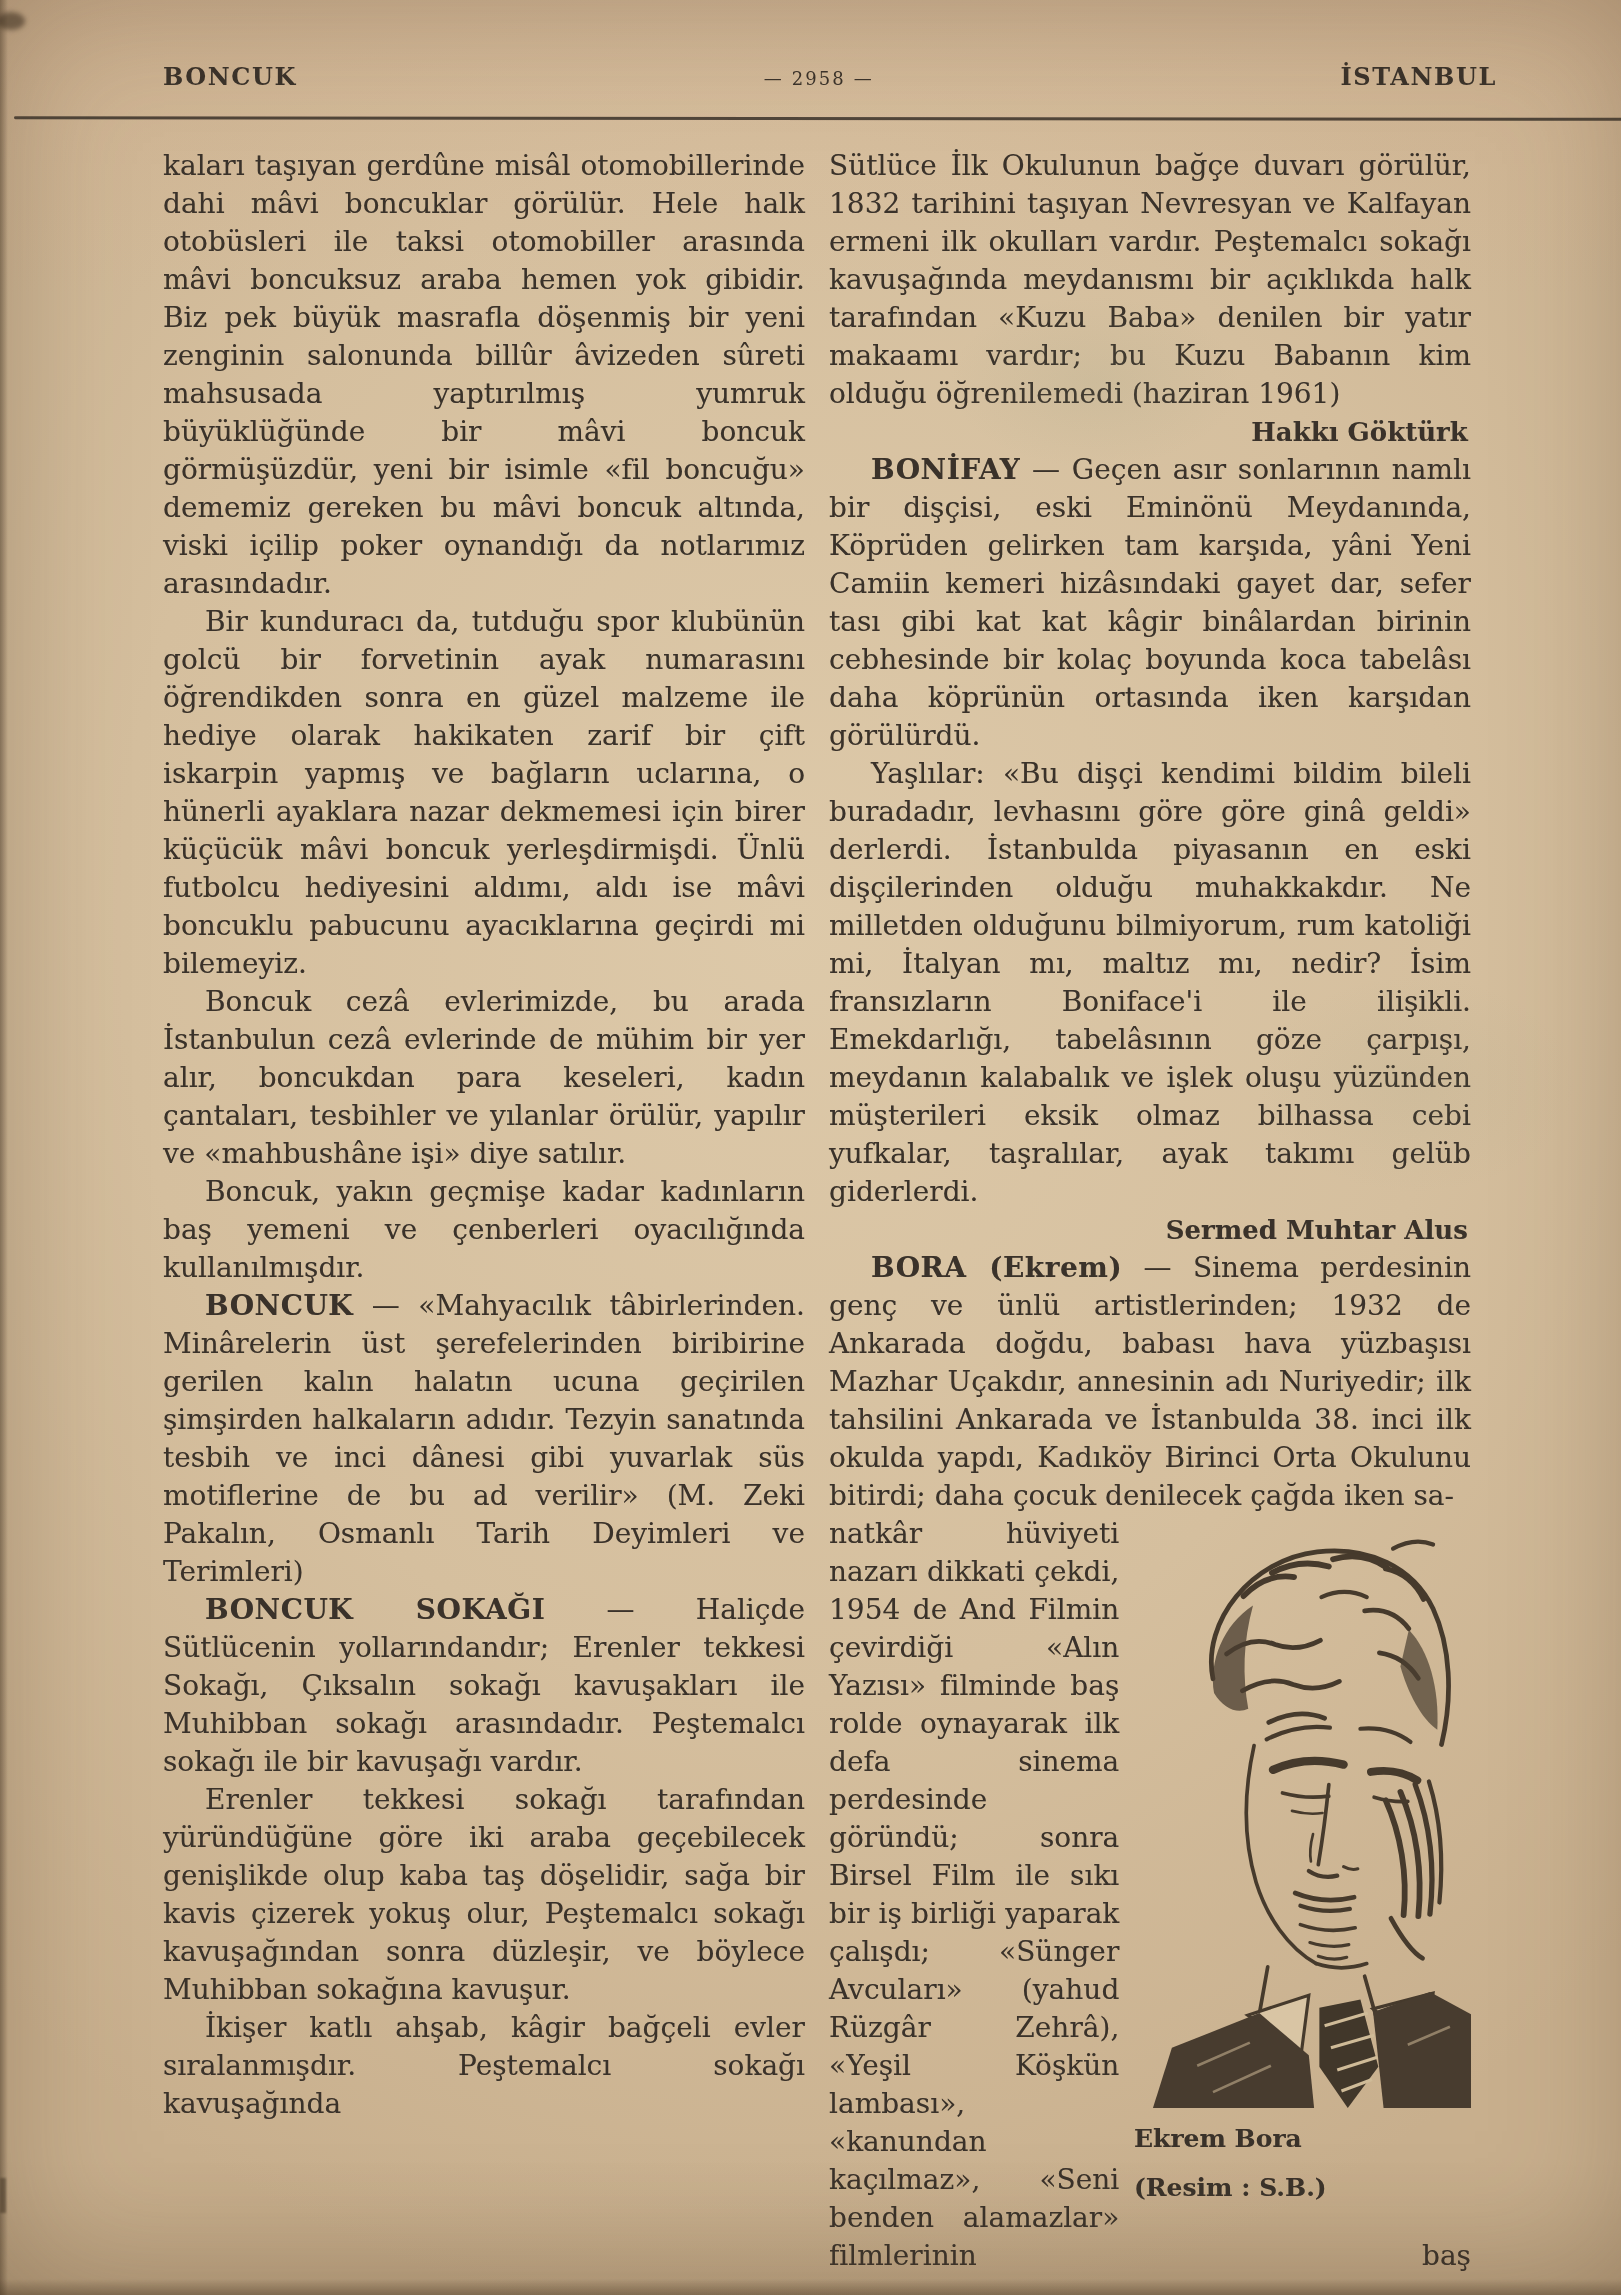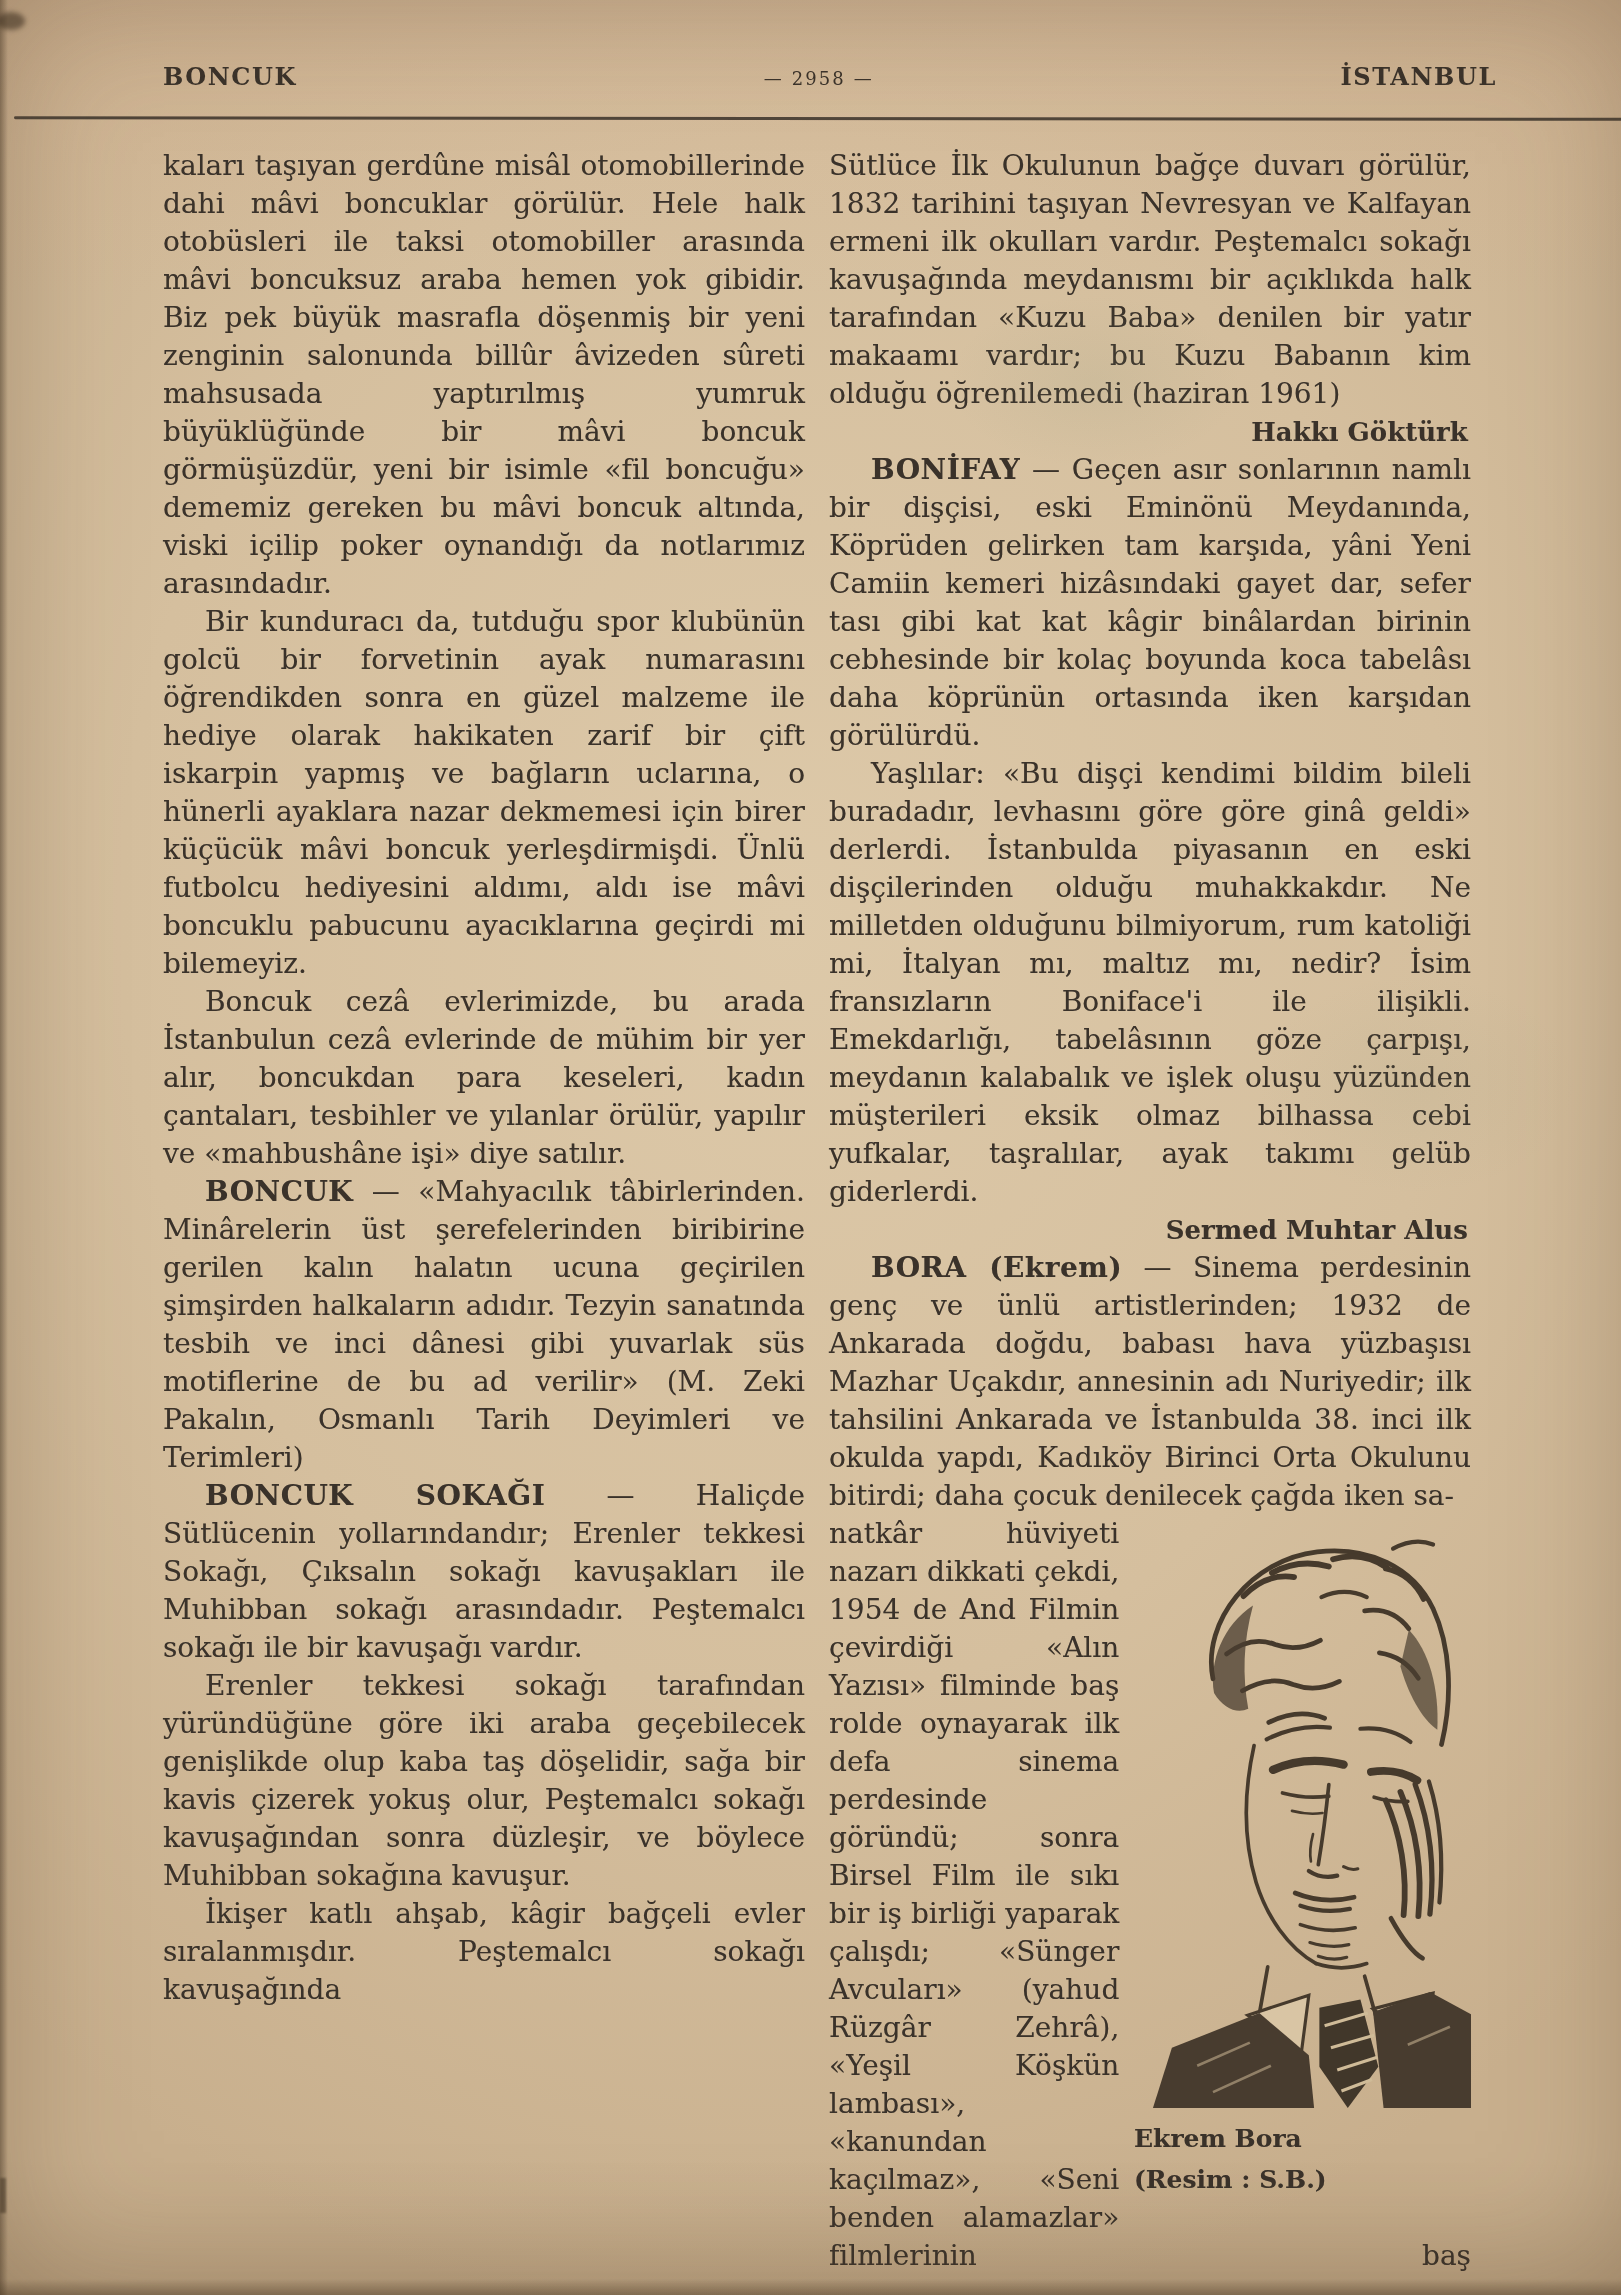--- a/index.html
+++ b/index.html
@@ -82,21 +82,21 @@
     min-height: 700px;
     margin: 3.2px 0 0 14.7px;
   }
   .portrait-figure svg { display: block; }
   .figure-caption {
     margin-top: 13.7px;
     font-weight: bold;
     font-size: 25px;
     line-height: 34px;
   }
-  .figure-caption .credit { margin-top: 7px; }
+  .figure-caption .credit { margin-top: 15px; }
 
   
   .edge-left {
     position: absolute; left: 0; top: 0; bottom: 0; width: 8.4px;
     background: linear-gradient(to right, rgba(58,44,28,0.45), rgba(58,44,28,0));
     pointer-events: none;
   }
   .edge-bottom {
     position: absolute; left: 0; right: 0; bottom: 0; height: 16px;
     background: linear-gradient(to top, rgba(58,44,28,0.40), rgba(58,44,28,0));
@@ -135,20 +135,21 @@
     <span class="running-title">İSTANBUL</span>
   </div>
   <div class="header-rule"></div>
 
   <div class="columns">
 
     <div class="col">
       <p class="para">kaları taşıyan gerdûne misâl otomobillerinde dahi mâvi boncuklar görülür. Hele halk otobüsleri ile taksi otomobiller arasında mâvi boncuksuz araba hemen yok gibidir. Biz pek büyük masrafla döşenmiş bir yeni zenginin salonunda billûr âvizeden sûreti mahsusada yaptırılmış yumruk büyüklüğünde bir mâvi boncuk görmüşüzdür, yeni bir isimle «fil boncuğu» dememiz gereken bu mâvi boncuk altında, viski içilip poker oynandığı da notlarımız arasındadır.</p>
       <p class="para indent">Bir kunduracı da, tutduğu spor klubünün golcü bir forvetinin ayak numarasını öğrendikden sonra en güzel malzeme ile hediye olarak hakikaten zarif bir çift iskarpin yapmış ve bağların uclarına, o hünerli ayaklara nazar dekmemesi için birer küçücük mâvi boncuk yerleşdirmişdi. Ünlü futbolcu hediyesini aldımı, aldı ise mâvi boncuklu pabucunu ayacıklarına geçirdi mi bilemeyiz.</p>
       <p class="para indent">Boncuk cezâ evlerimizde, bu arada İstanbulun cezâ evlerinde de mühim bir yer alır, boncukdan para keseleri, kadın çantaları, tesbihler ve yılanlar örülür, yapılır ve «mahbushâne işi» diye satılır.</p>
+      <p class="para indent">Boncuk, yakın geçmişe kadar kadınların baş yemeni ve çenberleri oyacılığında kullanılmışdır.</p>
       <p class="para indent"><b class="lead">BONCUK</b><span> — «Mahyacılık tâbirlerinden. Minârelerin üst şerefelerinden biribirine gerilen kalın halatın ucuna geçirilen şimşirden halkaların adıdır. Tezyin sanatında tesbih ve inci dânesi gibi yuvarlak süs motiflerine de bu ad verilir» (M. Zeki Pakalın, Osmanlı Tarih Deyimleri ve Terimleri)</span></p>
       <p class="para indent"><b class="lead">BONCUK SOKAĞI</b><span> — Haliçde Sütlücenin yollarındandır; Erenler tekkesi Sokağı, Çıksalın sokağı kavuşakları ile Muhibban sokağı arasındadır. Peştemalcı sokağı ile bir kavuşağı vardır.</span></p>
       <p class="para indent">Erenler tekkesi sokağı tarafından yüründüğüne göre iki araba geçebilecek genişlikde olup kaba taş döşelidir, sağa bir kavis çizerek yokuş olur, Peştemalcı sokağı kavuşağından sonra düzleşir, ve böylece Muhibban sokağına kavuşur.</p>
       <p class="para indent last-justify">İkişer katlı ahşab, kâgir bağçeli evler sıralanmışdır. Peştemalcı sokağı kavuşağında</p>
     </div>
 
     <div class="col">
       <p class="para">Sütlüce İlk Okulunun bağçe duvarı görülür, 1832 tarihini taşıyan Nevresyan ve Kalfayan ermeni ilk okulları vardır. Peştemalcı sokağı kavuşağında meydanısmı bir açıklıkda halk tarafından «Kuzu Baba» denilen bir yatır makaamı vardır; bu Kuzu Babanın kim olduğu öğrenilemedi (haziran 1961)</p>
       <p class="sig">Hakkı Göktürk</p>
       <p class="para indent"><b class="lead">BONİFAY</b><span> — Geçen asır sonlarının namlı bir dişçisi, eski Eminönü Meydanında, Köprüden gelirken tam karşıda, yâni Yeni Camiin kemeri hizâsındaki gayet dar, sefer tası gibi kat kat kâgir binâlardan birinin cebhesinde bir kolaç boyunda koca tabelâsı daha köprünün ortasında iken karşıdan görülürdü.</span></p>

